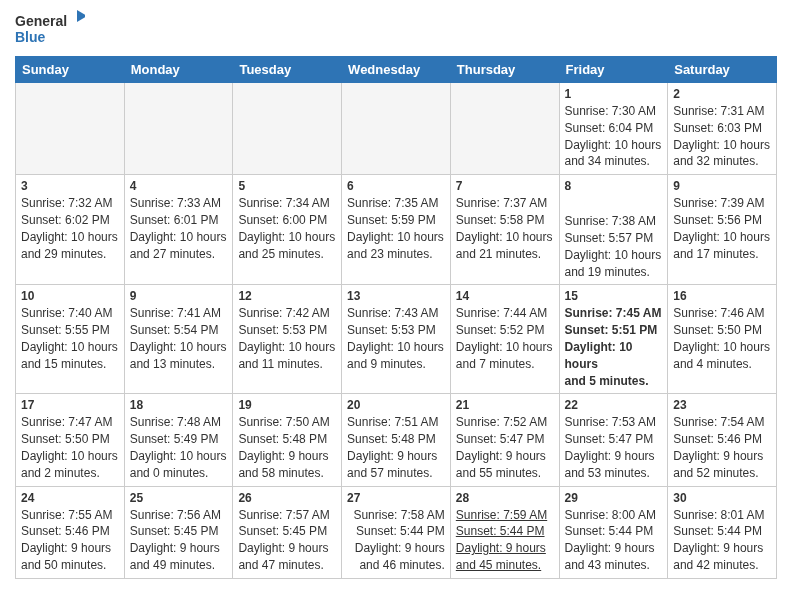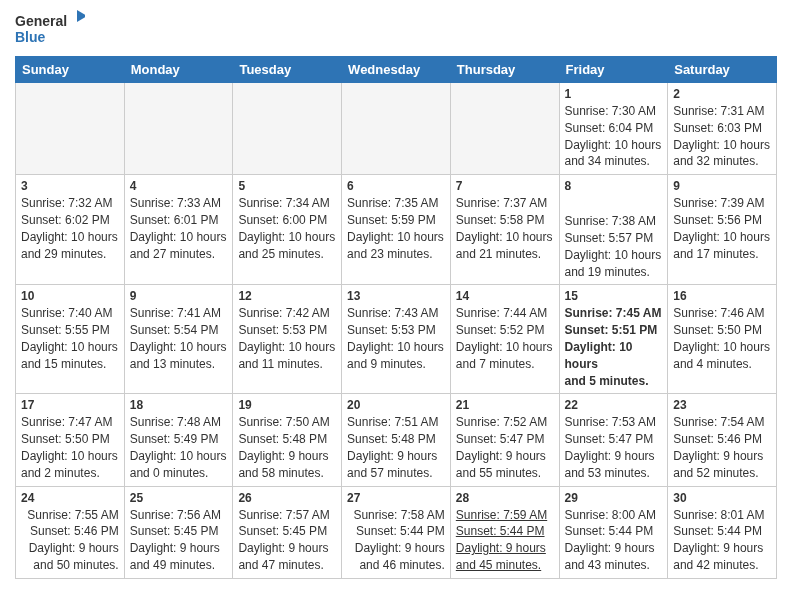--- a/index.html
+++ b/index.html
@@ -271,21 +271,21 @@
           <span class="day-num">23</span>
           <div class="day-info" style="white-space: pre-line;">Sunrise: 7:54 AM
 Sunset: 5:46 PM
 Daylight: 9 hours
 and 52 minutes.</div>
         </td>
       </tr>
       <tr>
         <td>
           <span class="day-num">24</span>
-          <div class="day-info" style="white-space: pre-line; text-align: right;">Sunrise: 7:55 AM
+          <div class="day-info" style="white-space: pre-line;">Sunrise: 7:55 AM
 Sunset: 5:46 PM
 Daylight: 9 hours
 and 50 minutes.</div>
         </td>
         <td>
           <span class="day-num">25</span>
           <div class="day-info" style="white-space: pre-line;">Sunrise: 7:56 AM
 Sunset: 5:45 PM
 Daylight: 9 hours
 and 49 minutes.</div>

